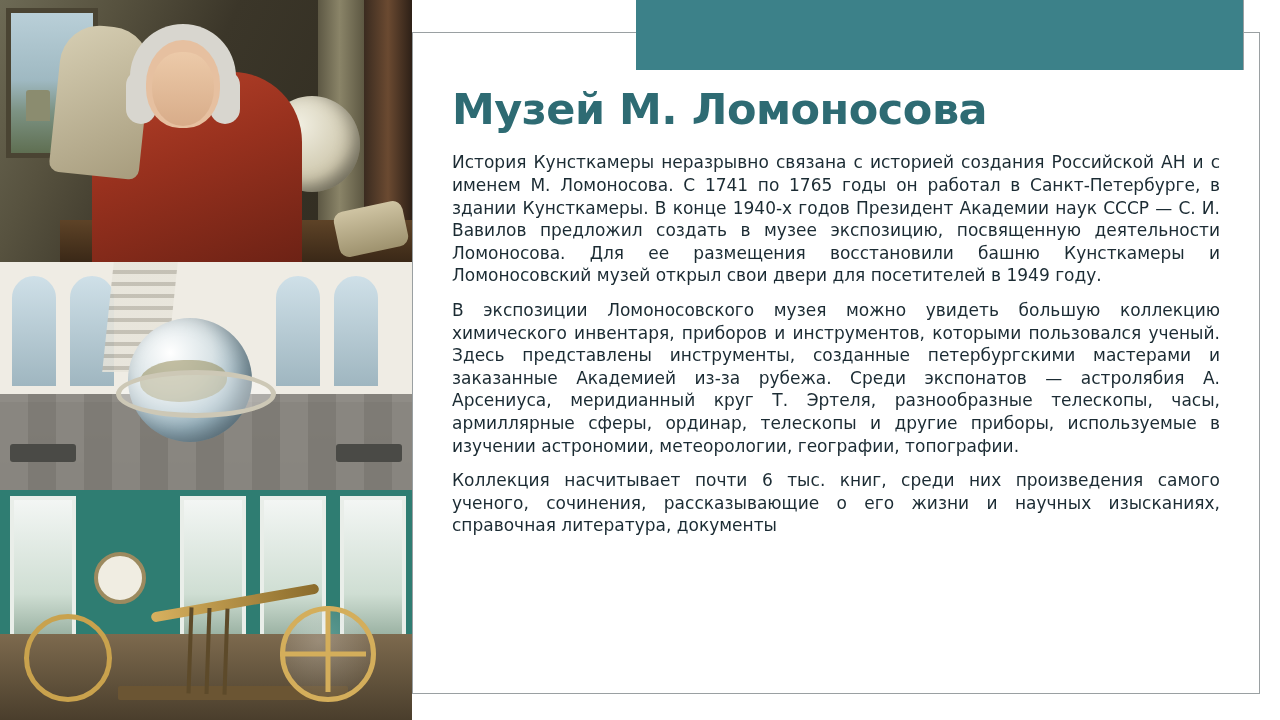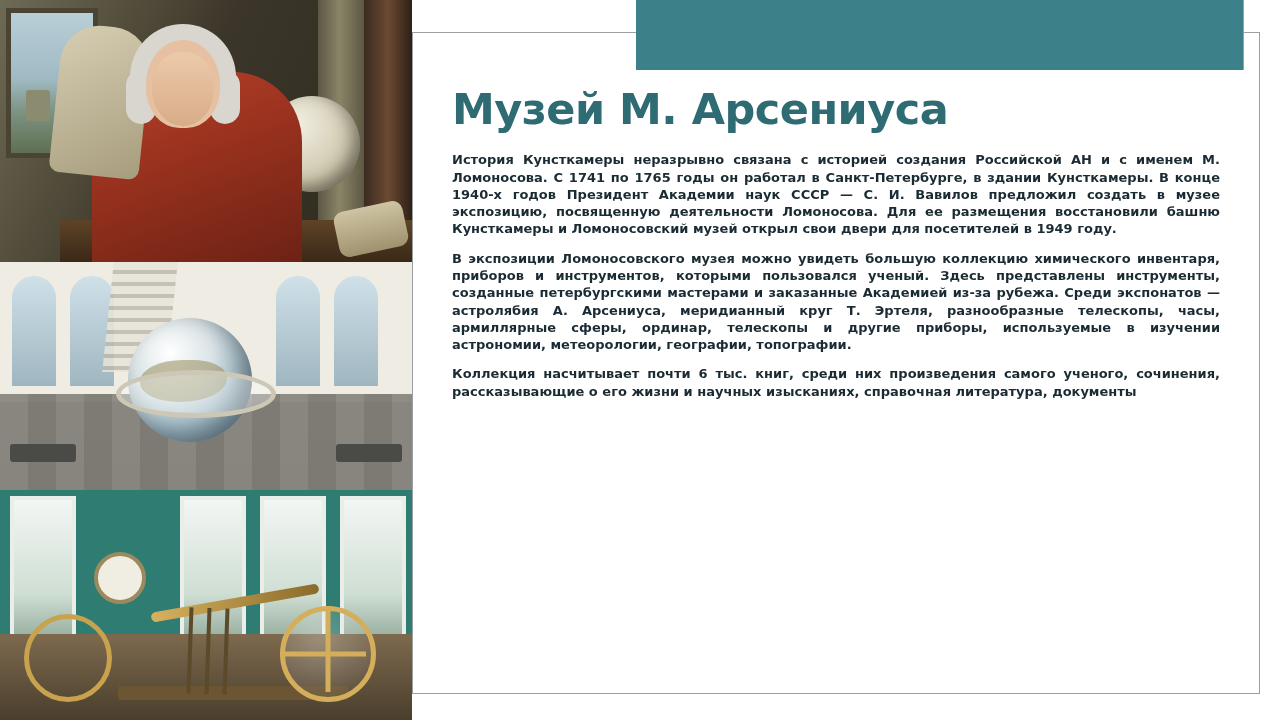--- a/index.html
+++ b/index.html
@@ -334,22 +334,22 @@
     font-size: 43px;
     font-weight: bold;
     color: #2e6b73;
     letter-spacing: -0.5px;
     margin: 0 0 18px 0;
     line-height: 1.1;
   }
 
   .paragraph {
     font-family: "DejaVu Sans", sans-serif;
-    font-size: 13px;
-    font-weight: bold;
+    font-size: 17px;
+    font-weight: normal;
     color: #1b2b33;
     line-height: 1.33;
     margin: 0 0 12px 0;
     text-align: justify;
   }
   .paragraph:last-child { margin-bottom: 4px; }
 </style>
 </head>
 <body>
 
@@ -402,20 +402,20 @@
       <div class="instr-armillary"></div>
       <div class="instr-armillary2"></div>
     </div>
 
   </div>
 
   <div class="content-frame"></div>
   <div class="teal-bar"></div>
 
   <div class="content">
-    <h1 class="title">Музей М. Арсениуса</h1>
+    <h1 class="title">Музей М. Ломоносова</h1>
 
     <p class="paragraph">История Кунсткамеры неразрывно связана с историей создания Российской АН и с именем М. Ломоносова. С 1741 по 1765 годы он работал в Санкт-Петербурге, в здании Кунсткамеры. В конце 1940-х годов Президент Академии наук СССР — С. И. Вавилов предложил создать в музее экспозицию, посвященную деятельности Ломоносова. Для ее размещения восстановили башню Кунсткамеры и Ломоносовский музей открыл свои двери для посетителей в 1949 году.</p>
     <p class="paragraph">В экспозиции Ломоносовского музея можно увидеть большую коллекцию химического инвентаря, приборов и инструментов, которыми пользовался ученый. Здесь представлены инструменты, созданные петербургскими мастерами и заказанные Академией из-за рубежа. Среди экспонатов — астролябия А. Арсениуса, меридианный круг Т. Эртеля, разнообразные телескопы, часы, армиллярные сферы, ординар, телескопы и другие приборы, используемые в изучении астрономии, метеорологии, географии, топографии.</p>
     <p class="paragraph">Коллекция насчитывает почти 6 тыс. книг, среди них произведения самого ученого, сочинения, рассказывающие о его жизни и научных изысканиях, справочная литература, документы</p>
   </div>
 
 </div>
 
 </body></html>

